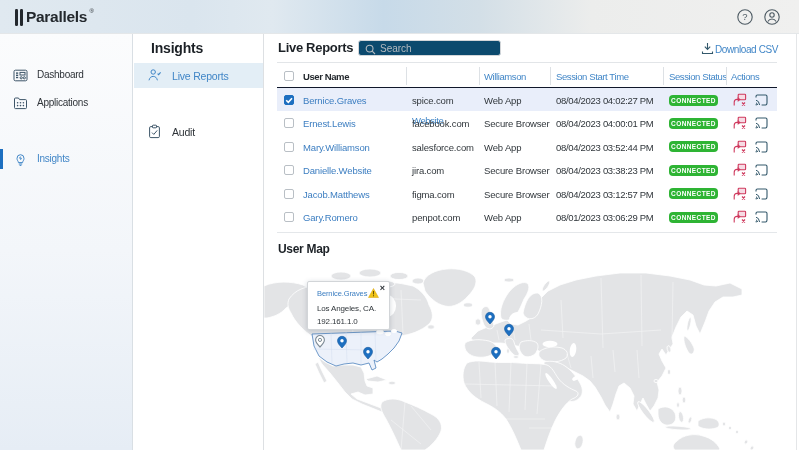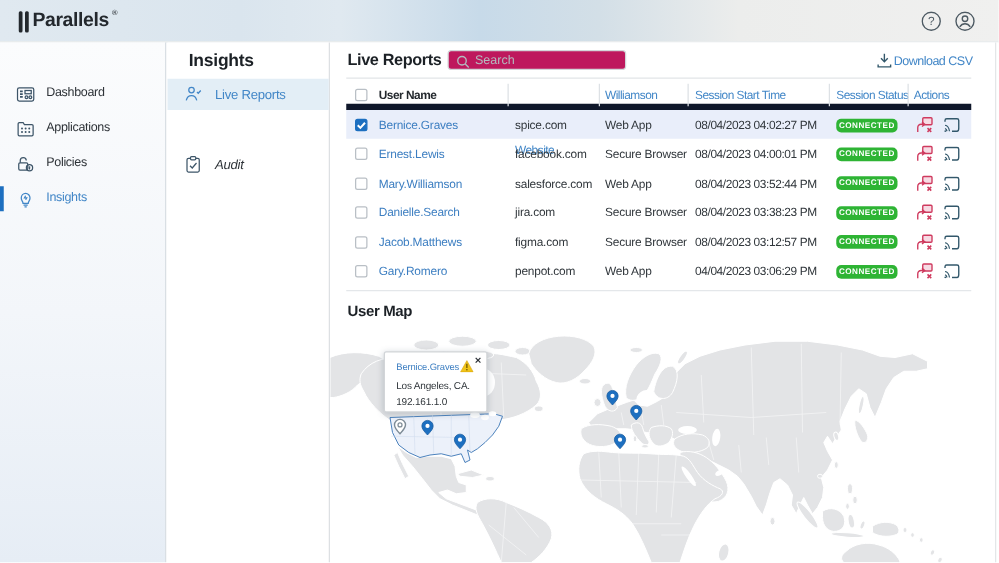--- a/index.html
+++ b/index.html
@@ -33,28 +33,28 @@
 .s2head { position:absolute; left:17px; top:6px; font-size:14px; font-weight:bold; color:#1c2126; letter-spacing:-0.2px; }
 .s2item { position:absolute; left:0; width:129px; height:25px; }
 .s2item.active { background:#e3eef6; }
 .s2item .ic { position:absolute; left:13px; top:5px; }
 .s2item .tx { position:absolute; left:38px; top:7px; font-size:10.5px; color:#2e3338; letter-spacing:-0.2px; }
 .s2item.active .tx { color:#4186c7; }
 
 
 .main { position:absolute; left:264px; top:34px; width:535px; height:416px; background:#fff; }
 .h1 { position:absolute; left:14px; top:5.5px; font-size:13px; font-weight:bold; color:#1c2126; letter-spacing:-0.3px; }
-.search { position:absolute; left:94px; top:6px; width:143px; height:16px; border:1px solid #d3d6d9; border-radius:3px; background:#be185d; }
+.search { position:absolute; left:94px; top:6px; width:143px; height:16px; border:1px solid #d3d6d9; border-radius:3px; background:#0c4a6e; }
 .search .ph { position:absolute; left:21px; top:2px; font-size:10px; color:#b4babf; }
 .dlcsv { position:absolute; right:21px; top:10px; font-size:10px; color:#4186c7; letter-spacing:-0.4px;margin-left:26px; }
 .dlico { position:absolute; right:85px; top:8px; }
 
 
 .tbl { position:absolute; left:13px; top:28px; width:500px; }
-.thead { position:absolute; left:0; top:0; width:500px; height:26px; border-top:1px solid #e2e5e8; border-bottom:5px solid #0f172a; }
+.thead { position:absolute; left:0; top:0; width:500px; height:26px; border-top:1px solid #e2e5e8; border-bottom:1px solid #0f172a; }
 .th { position:absolute; top:8px; font-size:9.5px; color:#4186c7; letter-spacing:-0.4px; white-space:nowrap; }
 .th.first { font-weight:bold; color:#23282d; }
 .thsep { position:absolute; top:4px; height:18px; width:1px; background:#dde1e5; }
 .row { position:absolute; left:0; width:500px; height:23.4px; }
 .row.hl { background:#e9eefa; }
 .cb { position:absolute; left:7px; top:7px; width:10px; height:10px; border:1px solid #b9bfc5; border-radius:2px; background:#fff; }
 .cb.on { background:#1d6fc0; border-color:#1d6fc0; }
 .c-name { position:absolute; left:26px; top:7px; font-size:9.5px; color:#3c7ec1; letter-spacing:-0.15px; white-space:nowrap; }
 .c-web  { position:absolute; left:135px; top:7px; font-size:9.5px; color:#30363b; letter-spacing:-0.15px; white-space:nowrap; }
 .c-app  { position:absolute; left:207px; top:7px; font-size:9.5px; color:#30363b; letter-spacing:-0.15px; white-space:nowrap; }
@@ -122,32 +122,20 @@
               <circle cx="7.5" cy="6.8" r="0.8"></circle>
               <circle cx="10.4" cy="6.8" r="0.8"></circle>
           <circle cx="4.6" cy="9.6" r="0.8"></circle>
               <circle cx="7.5" cy="9.6" r="0.8"></circle>
               <circle cx="10.4" cy="9.6" r="0.8"></circle>
         </g>
       </g>
         </svg>
       <div class="tx">Applications</div>
     </div>
-    <div class="s1item" style="top:83px;">
-      <svg class="ic" width="15" height="15" viewBox="0 0 15 15">
-          <g fill="none" stroke="#3d5568" stroke-width="1">
-        <path d="M3.2 6.2 L3.2 4.4 Q3.2 2 5.6 2 Q8 2 8 4.4"></path>
-        <rect x="2" y="6.2" width="7.2" height="5.8" rx="1"></rect>
-        <circle cx="10.6" cy="10.2" r="2.5"></circle>
-        <circle cx="10.6" cy="9.6" r="0.7" fill="#3d5568" stroke="none"></circle>
-        <path d="M10.6 10.2 L10.6 11.5"></path>
-      </g>
-        </svg>
-      <div class="tx">Policies</div>
-    </div>
     <div class="s1item active" style="top:111px;">
       <svg class="ic" width="15" height="15" viewBox="0 0 15 15">
           <g fill="none" stroke="#4186c7" stroke-width="1">
         <path d="M5.4 10.6 C5.4 9 4 8.6 4 6.4 A3.5 3.7 0 0 1 11 6.4 C11 8.6 9.6 9 9.6 10.6 Z"></path>
         <path d="M5.8 12 L9.2 12"></path>
             <path d="M6.6 13.4 L8.4 13.4"></path>
         <path d="M7.5 4.6 L6.6 6.2 L8.4 6.2 L7.5 7.8"></path>
       </g>
         </svg>
       <div class="tx">Insights</div>
@@ -160,21 +148,21 @@
     <div class="s2item active" style="top:29px;">
       <svg class="ic" width="16" height="15" viewBox="0 0 16 15">
           <g fill="none" stroke="#4186c7" stroke-width="1">
         <circle cx="6.2" cy="4" r="2.2"></circle>
         <path d="M2 12.3 C2.6 9.6 4.2 8.4 6.2 8.4 C8.2 8.4 9.8 9.6 10.4 12.3"></path>
         <path d="M10.6 5.6 L11.6 6.6 L13.6 4.4" stroke-width="1.1"></path>
       </g>
         </svg>
       <div class="tx">Live Reports</div>
     </div>
-    <div class="s2item" style="top:85px;font-style:italic;">
+    <div class="s2item" style="top:85px;">
       <svg class="ic" width="16" height="15" viewBox="0 0 16 15">
           <g fill="none" stroke="#3d5568" stroke-width="1">
         <rect x="2.6" y="2.6" width="9.8" height="11" rx="1.2"></rect>
         <rect x="5.4" y="1.2" width="4.2" height="2.6" rx="0.8" fill="#fff"></rect>
         <path d="M5 8.6 L6.8 10.4 L10.2 6.4"></path>
       </g>
         </svg>
       <div class="tx">Audit</div>
     </div>
   </div>
@@ -280,21 +268,21 @@
             <g fill="none" stroke="#33586b" stroke-width="1.1">
               <path d="M1 3.4 L1 2.4 Q1 1 2.4 1 L10.6 1 Q12 1 12 2.4 L12 8.6 Q12 11 10.6 11 L6.6 11"></path>
               <path d="M1 6.2 Q4 6.6 4.6 11" stroke-width="1"></path>
               <path d="M1 8.8 Q2.2 9.2 2.6 11" stroke-width="1"></path>
               <circle cx="1.2" cy="10.8" r="0.7" fill="#33586b" stroke="none"></circle>
             </g>
           </svg>
       </div>
       <div class="row" style="top:96.2px;">
         <div class="cb"></div>
-        <div class="c-name">Danielle.Search</div>
+        <div class="c-name">Danielle.Website</div>
           <div class="c-web">jira.com</div>
         <div class="c-app">Secure Browser</div>
           <div class="c-time">08/04/2023 03:38:23 PM</div>
         <div class="badge">CONNECTED</div>
         <svg class="act1" width="14" height="14" viewBox="0 0 14 14">
             <g fill="none" stroke="#cf3a5e" stroke-width="1.1">
               <rect x="5.2" y="1.2" width="7.4" height="5.6" rx="0.8" fill="#f6dbe4"></rect>
               <path d="M1.2 12.6 L1.2 9.2 Q1.2 6.4 4 6.4 L6.4 6.4 M4.6 4.6 L6.8 6.4 L4.6 8.2"></path>
               <path d="M9 9.5 L12 12.5 M12 9.5 L9 12.5" stroke-width="1.2"></path>
             </g>
@@ -329,21 +317,21 @@
               <path d="M1 8.8 Q2.2 9.2 2.6 11" stroke-width="1"></path>
               <circle cx="1.2" cy="10.8" r="0.7" fill="#33586b" stroke="none"></circle>
             </g>
           </svg>
       </div>
       <div class="row" style="top:143px;">
         <div class="cb"></div>
         <div class="c-name">Gary.Romero</div>
           <div class="c-web">penpot.com</div>
         <div class="c-app">Web App</div>
-          <div class="c-time">04/04/2023 03:06:29 PM</div>
+          <div class="c-time">08/01/2023 03:06:29 PM</div>
         <div class="badge">CONNECTED</div>
         <svg class="act1" width="14" height="14" viewBox="0 0 14 14">
             <g fill="none" stroke="#cf3a5e" stroke-width="1.1">
               <rect x="5.2" y="1.2" width="7.4" height="5.6" rx="0.8" fill="#f6dbe4"></rect>
               <path d="M1.2 12.6 L1.2 9.2 Q1.2 6.4 4 6.4 L6.4 6.4 M4.6 4.6 L6.8 6.4 L4.6 8.2"></path>
               <path d="M9 9.5 L12 12.5 M12 9.5 L9 12.5" stroke-width="1.2"></path>
             </g>
           </svg>
         <svg class="act2" width="13" height="12" viewBox="0 0 13 12">
             <g fill="none" stroke="#33586b" stroke-width="1.1">

